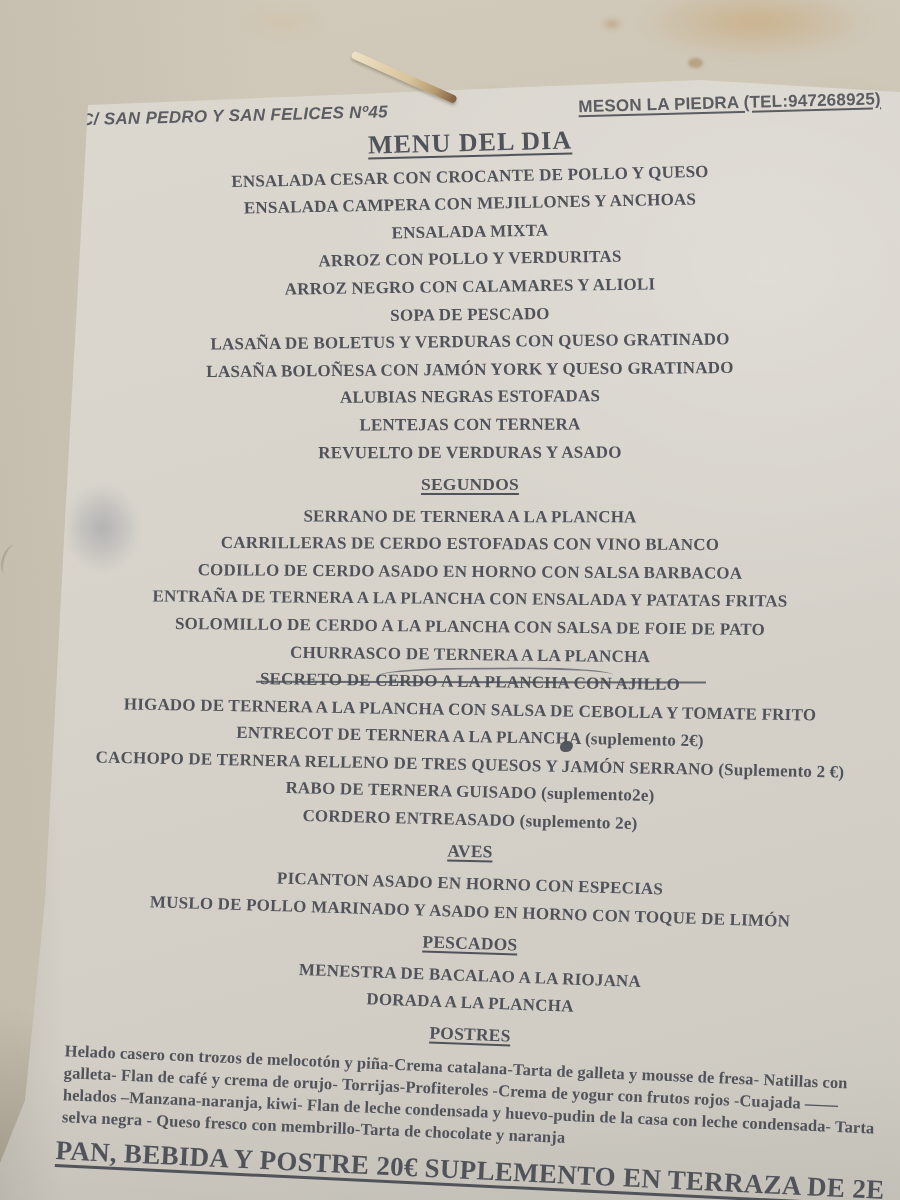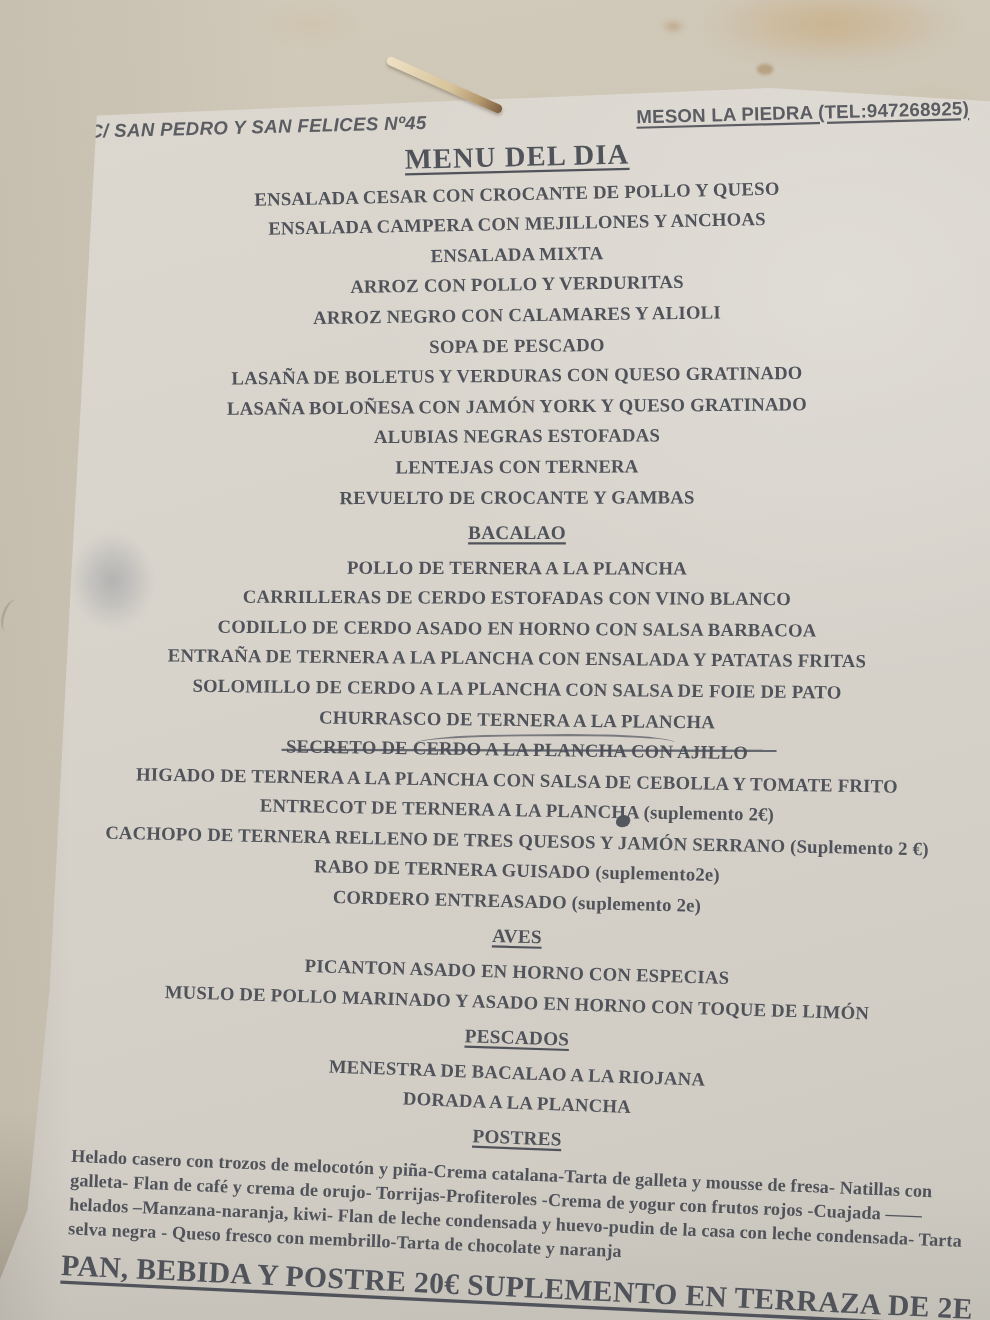--- a/index.html
+++ b/index.html
@@ -97,23 +97,23 @@
           <div class="line warp" style="transform: rotate(-1.23deg);"><span>ENSALADA CESAR CON CROCANTE DE POLLO Y QUESO</span></div>
           <div class="line warp" style="transform: rotate(-1.12deg);"><span>ENSALADA CAMPERA CON MEJILLONES Y ANCHOAS</span></div>
           <div class="line warp" style="transform: rotate(-1.01deg);"><span>ENSALADA MIXTA</span></div>
           <div class="line warp" style="transform: rotate(-0.9deg);"><span>ARROZ CON POLLO Y VERDURITAS</span></div>
           <div class="line warp" style="transform: rotate(-0.79deg);"><span>ARROZ NEGRO CON CALAMARES Y ALIOLI</span></div>
           <div class="line warp" style="transform: rotate(-0.67deg);"><span>SOPA DE PESCADO</span></div>
           <div class="line warp" style="transform: rotate(-0.56deg);"><span>LASAÑA DE BOLETUS Y VERDURAS CON QUESO GRATINADO</span></div>
           <div class="line warp" style="transform: rotate(-0.45deg);"><span>LASAÑA BOLOÑESA CON JAMÓN YORK Y QUESO GRATINADO</span></div>
           <div class="line warp" style="transform: rotate(-0.34deg);"><span>ALUBIAS NEGRAS ESTOFADAS</span></div>
           <div class="line warp" style="transform: rotate(-0.23deg);"><span>LENTEJAS CON TERNERA</span></div>
-          <div class="line warp" style="transform: rotate(-0.11deg);"><span>REVUELTO DE CROCANTE Y GAMBAS</span></div>
-          <div class="line heading warp" style="transform: rotate(0.01deg);">BACALAO</div>
-          <div class="line warp" style="transform: rotate(0.14deg);"><span>POLLO DE TERNERA A LA PLANCHA</span></div>
+          <div class="line warp" style="transform: rotate(-0.11deg);"><span>REVUELTO DE VERDURAS Y ASADO</span></div>
+          <div class="line heading warp" style="transform: rotate(0.01deg);">SEGUNDOS</div>
+          <div class="line warp" style="transform: rotate(0.14deg);"><span>SERRANO DE TERNERA A LA PLANCHA</span></div>
           <div class="line warp" style="transform: rotate(0.25deg);"><span>CARRILLERAS DE CERDO ESTOFADAS CON VINO BLANCO</span></div>
           <div class="line warp" style="transform: rotate(0.37deg);"><span>CODILLO DE CERDO ASADO EN HORNO CON SALSA BARBACOA</span></div>
           <div class="line warp" style="transform: rotate(0.47deg);"><span>ENTRAÑA DE TERNERA A LA PLANCHA CON ENSALADA Y PATATAS FRITAS</span></div>
           <div class="line warp" style="transform: rotate(0.59deg);"><span>SOLOMILLO DE CERDO A LA PLANCHA CON SALSA DE FOIE DE PATO</span></div>
           <div class="line warp" style="transform: rotate(0.7deg);"><span>CHURRASCO DE TERNERA A LA PLANCHA</span></div>
           <div class="line warp" style="transform: rotate(0.81deg);"><span class="struck">SECRETO DE CERDO A LA PLANCHA CON AJILLO</span></div>
           <div class="line warp" style="transform: rotate(0.92deg);"><span>HIGADO DE TERNERA A LA PLANCHA CON SALSA DE CEBOLLA Y TOMATE FRITO</span></div>
           <div class="line warp" style="transform: rotate(1.03deg);"><span>ENTRECOT DE TERNERA A LA PLANCHA (suplemento 2€)</span></div>
           <div class="line warp" style="transform: rotate(1.15deg);"><span>CACHOPO DE TERNERA RELLENO DE TRES QUESOS Y JAMÓN SERRANO (Suplemento 2 €)</span></div>
           <div class="line warp" style="transform: rotate(1.25deg);"><span>RABO DE TERNERA GUISADO (suplemento2e)</span></div>

